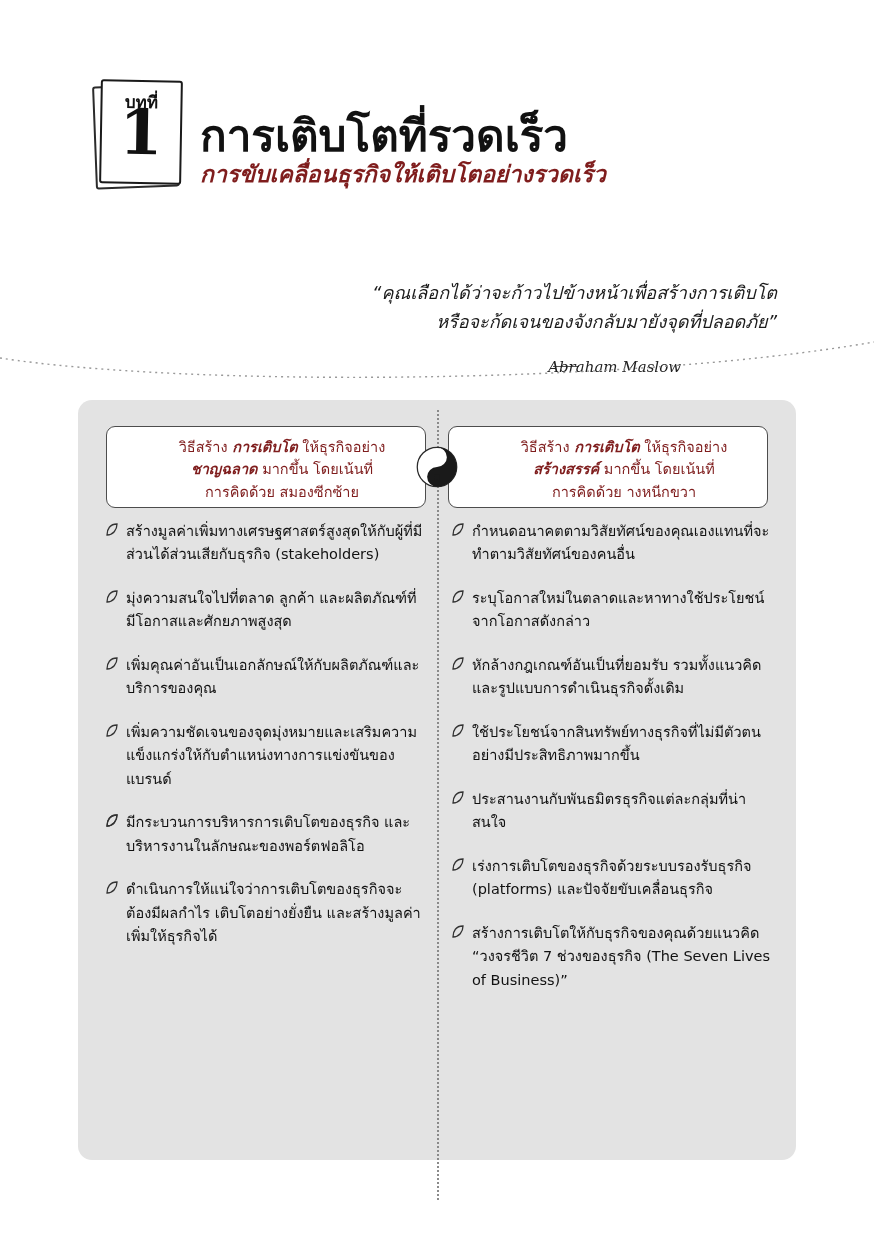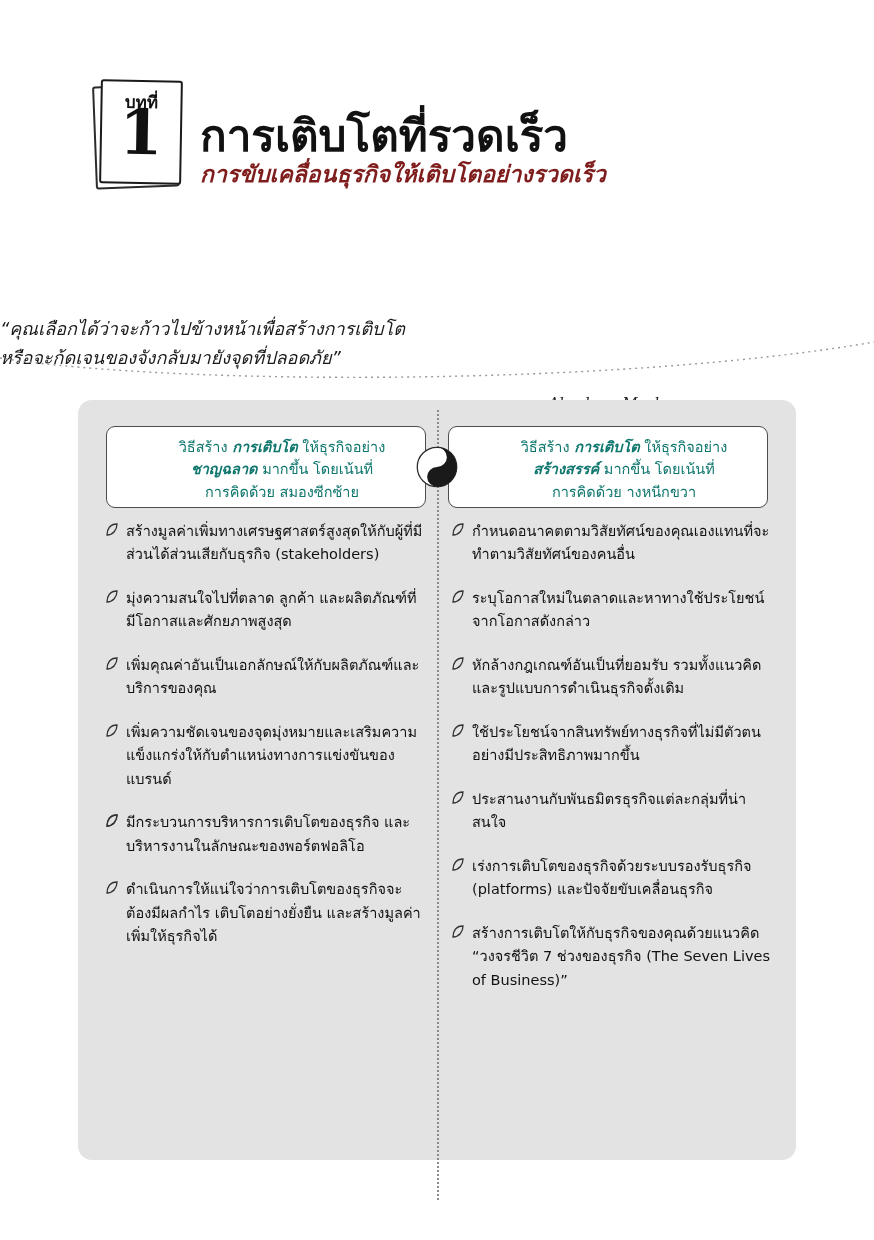--- a/index.html
+++ b/index.html
@@ -95,22 +95,21 @@
     color: #7f1d1d;
     font-weight: bold;
   }
 
   
   .quote-block {
     position: absolute;
     top: 278px;
     left: 0;
     width: 777px;
-    text-align: left;
-    margin-top: 36px;
+    text-align: right;
   }
   .quote-line {
     font-size: 18px;
     font-style: italic;
     color: #1a1a1a;
     line-height: 1.62;
   }
   .quote-author {
     position: absolute;
     top: 80px;
@@ -167,21 +166,21 @@
     border: 1.6px solid #4d4d4d;
     border-radius: 9px;
     text-align: center;
     padding-top: 9px;
   }
   .head-box.left { left: 28px; }
   .head-box.right { left: 370px; }
   .head-line {
     font-size: 14.5px;
     line-height: 1.55;
-    color: #0f766e;
+    color: #7f1d1d;
     padding-left: 32px;
   }
   .i { }
   .bi { font-weight: bold; font-style: italic; }
 
   .yinyang {
     position: absolute;
     left: 338px;
     top: 46px;
     width: 42px;

